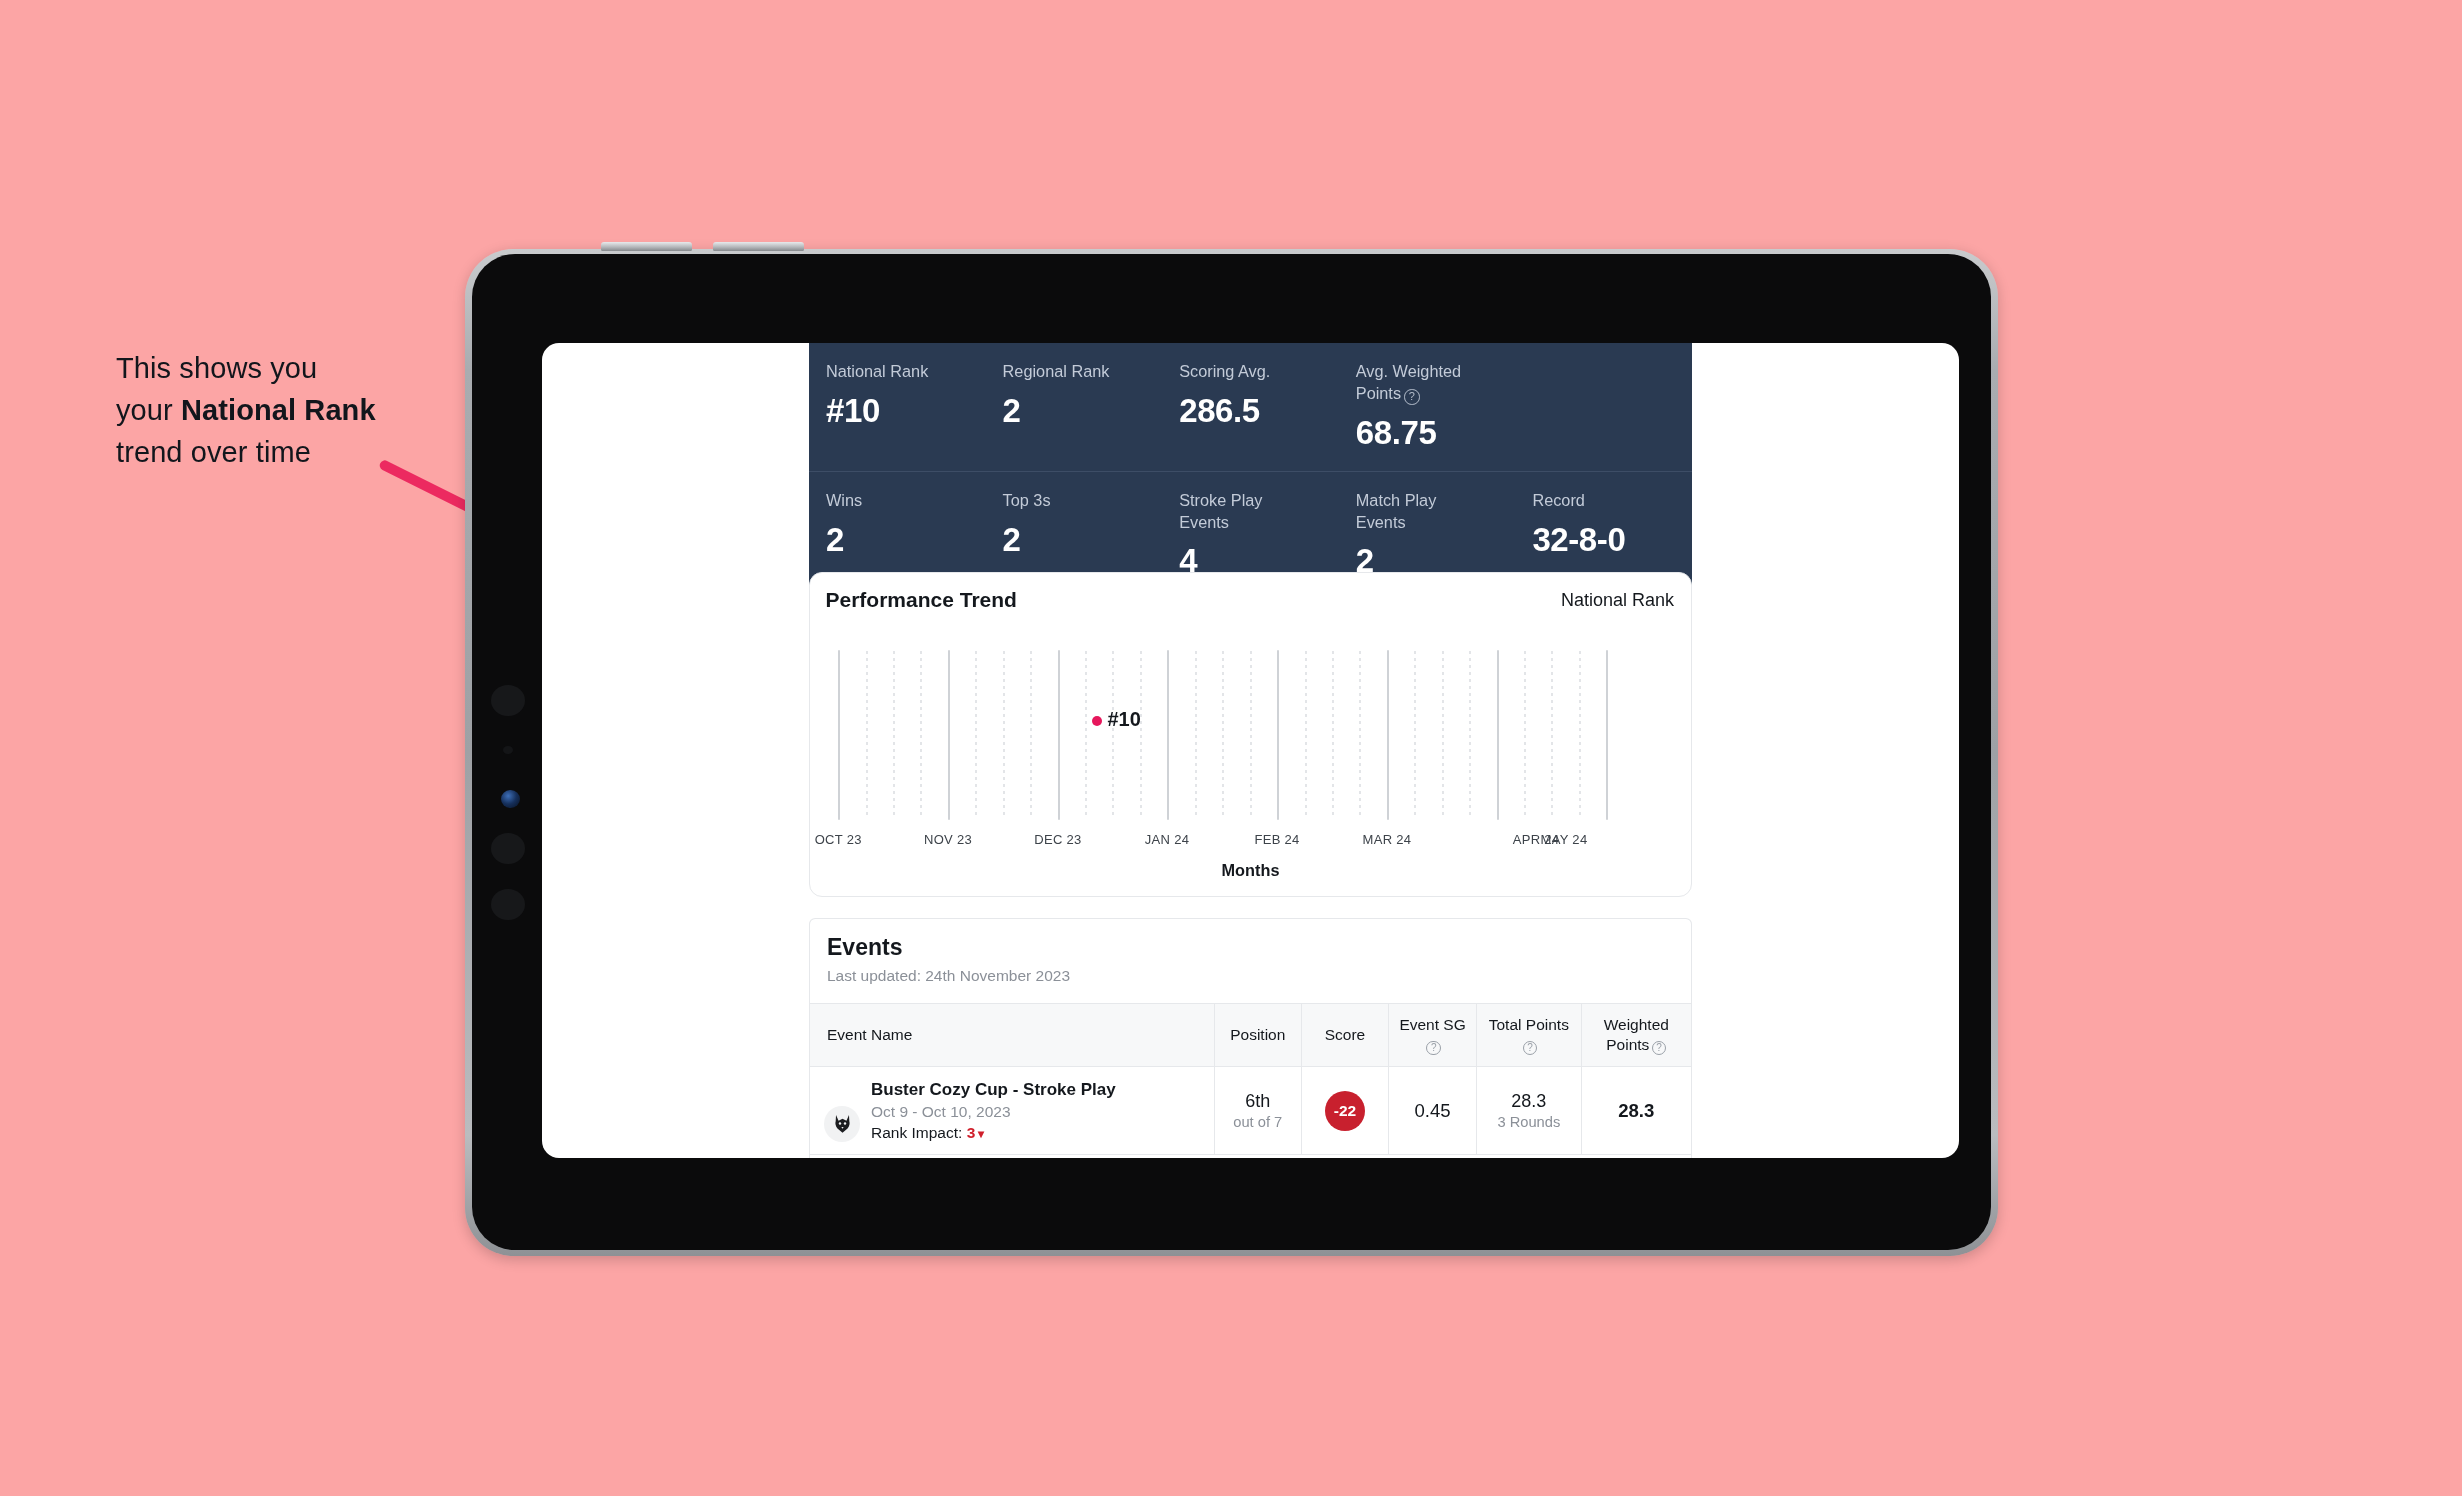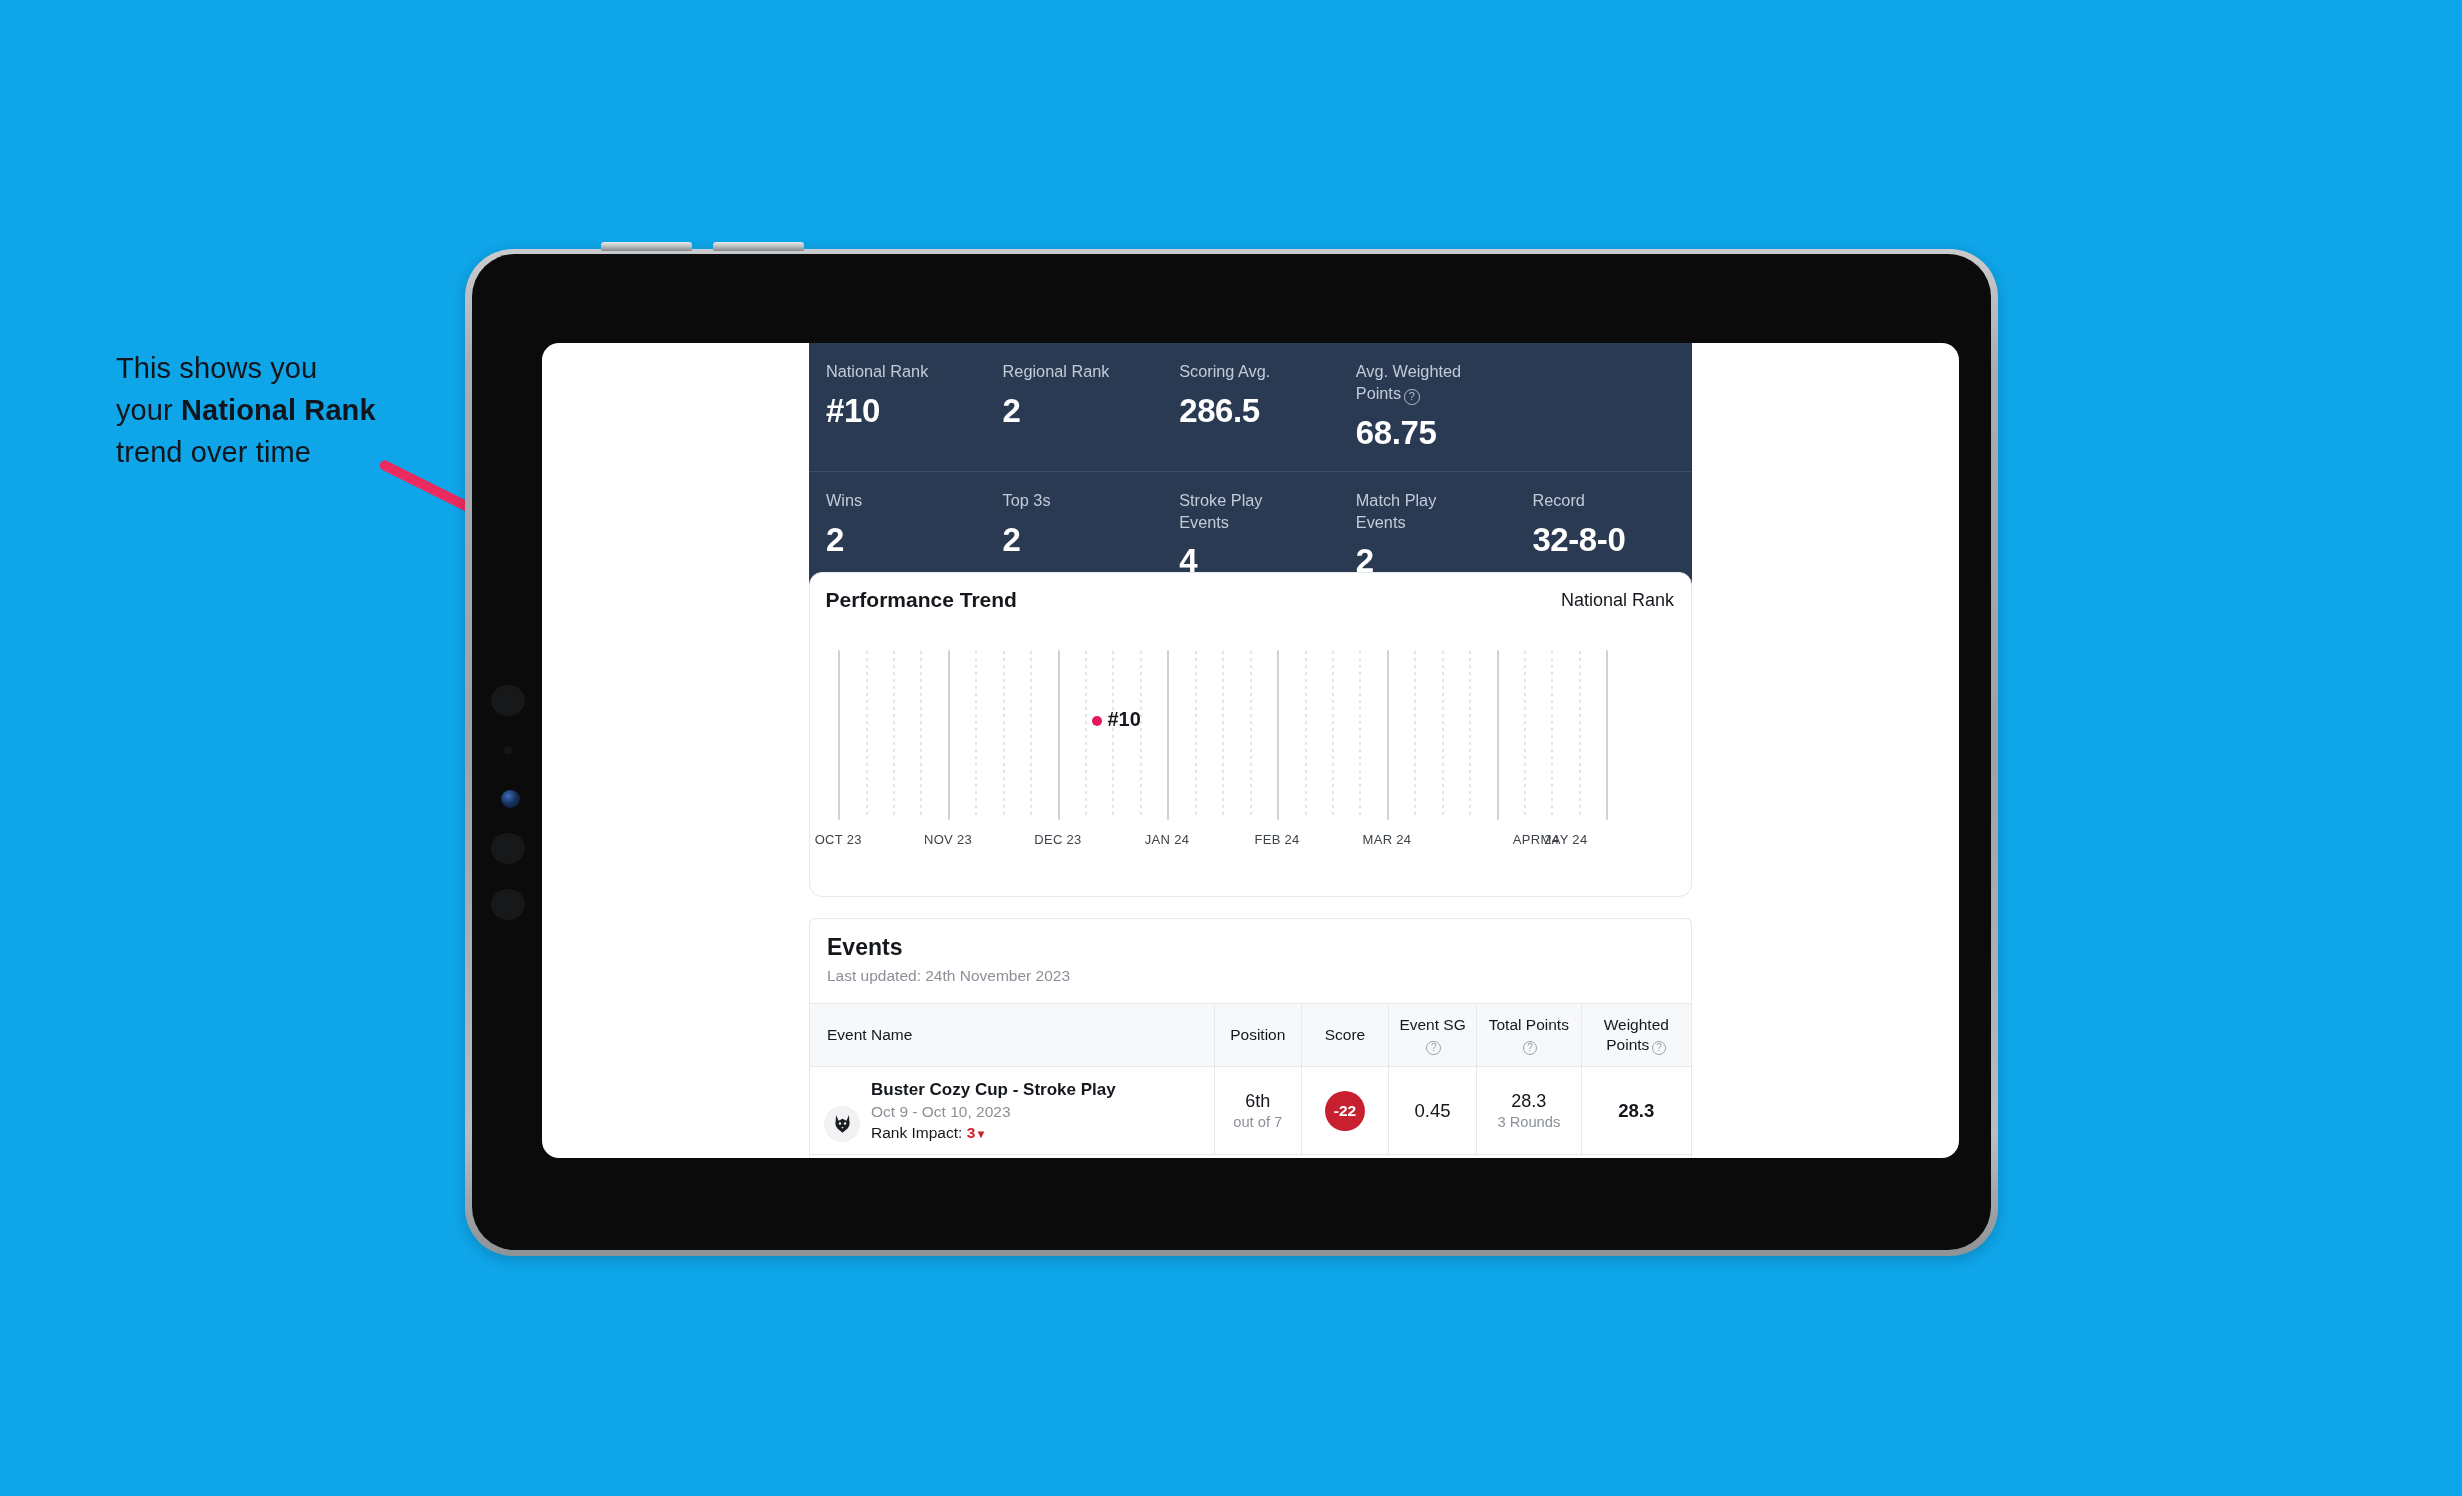--- a/index.html
+++ b/index.html
@@ -1,19 +1,19 @@
 <!DOCTYPE html>
 <html style="font-size:12.4px"><head>
 <meta charset="utf-8">
 <style>
   * { margin:0; padding:0; box-sizing:border-box; }
   html,body { width:2462px; height:1496px; background:#ffffff;
     font-family:"Liberation Sans", sans-serif; overflow:hidden; }
 
-  #stage { position:relative; width:2462px; height:1496px; background:#0ea5e9; }
+  #stage { position:relative; width:2462px; height:1496px; background:#fca5a5; }
 
   
   #annotation {
     position:absolute; left:116px; top:347px; width:325px;
     font-size:29px; line-height:1.45; color:#12161c; letter-spacing:0.1px;
   }
   #annotation b { font-weight:700; }
 
   #arrow-layer { position:absolute; left:0; top:0; width:2462px; height:1496px;
     pointer-events:none; }
@@ -241,20 +241,21 @@
           <div id="tick-labels">
               <div class="tick-label" style="left: 6.2px;">OCT 23</div>
               <div class="tick-label" style="left: 116px;">NOV 23</div>
               <div class="tick-label" style="left: 226px;">DEC 23</div>
               <div class="tick-label" style="left: 335px;">JAN 24</div>
               <div class="tick-label" style="left: 445px;">FEB 24</div>
               <div class="tick-label" style="left: 555px;">MAR 24</div>
               <div class="tick-label" style="left: 704px;">APR 24</div>
               <div class="tick-label" style="left: 732px;">MAY 24</div>
             </div>
+          <div id="axis-title">Months</div>
 
           <div id="dp" style="left: 282px;">
             <span id="dp-dot"></span>
             <span id="dp-label">#10</span>
           </div>
         </div>
 
         <div class="card" id="events-card">
           <div id="events-title">Events</div>
           <div id="events-sub">Last updated: 24th November 2023</div>

